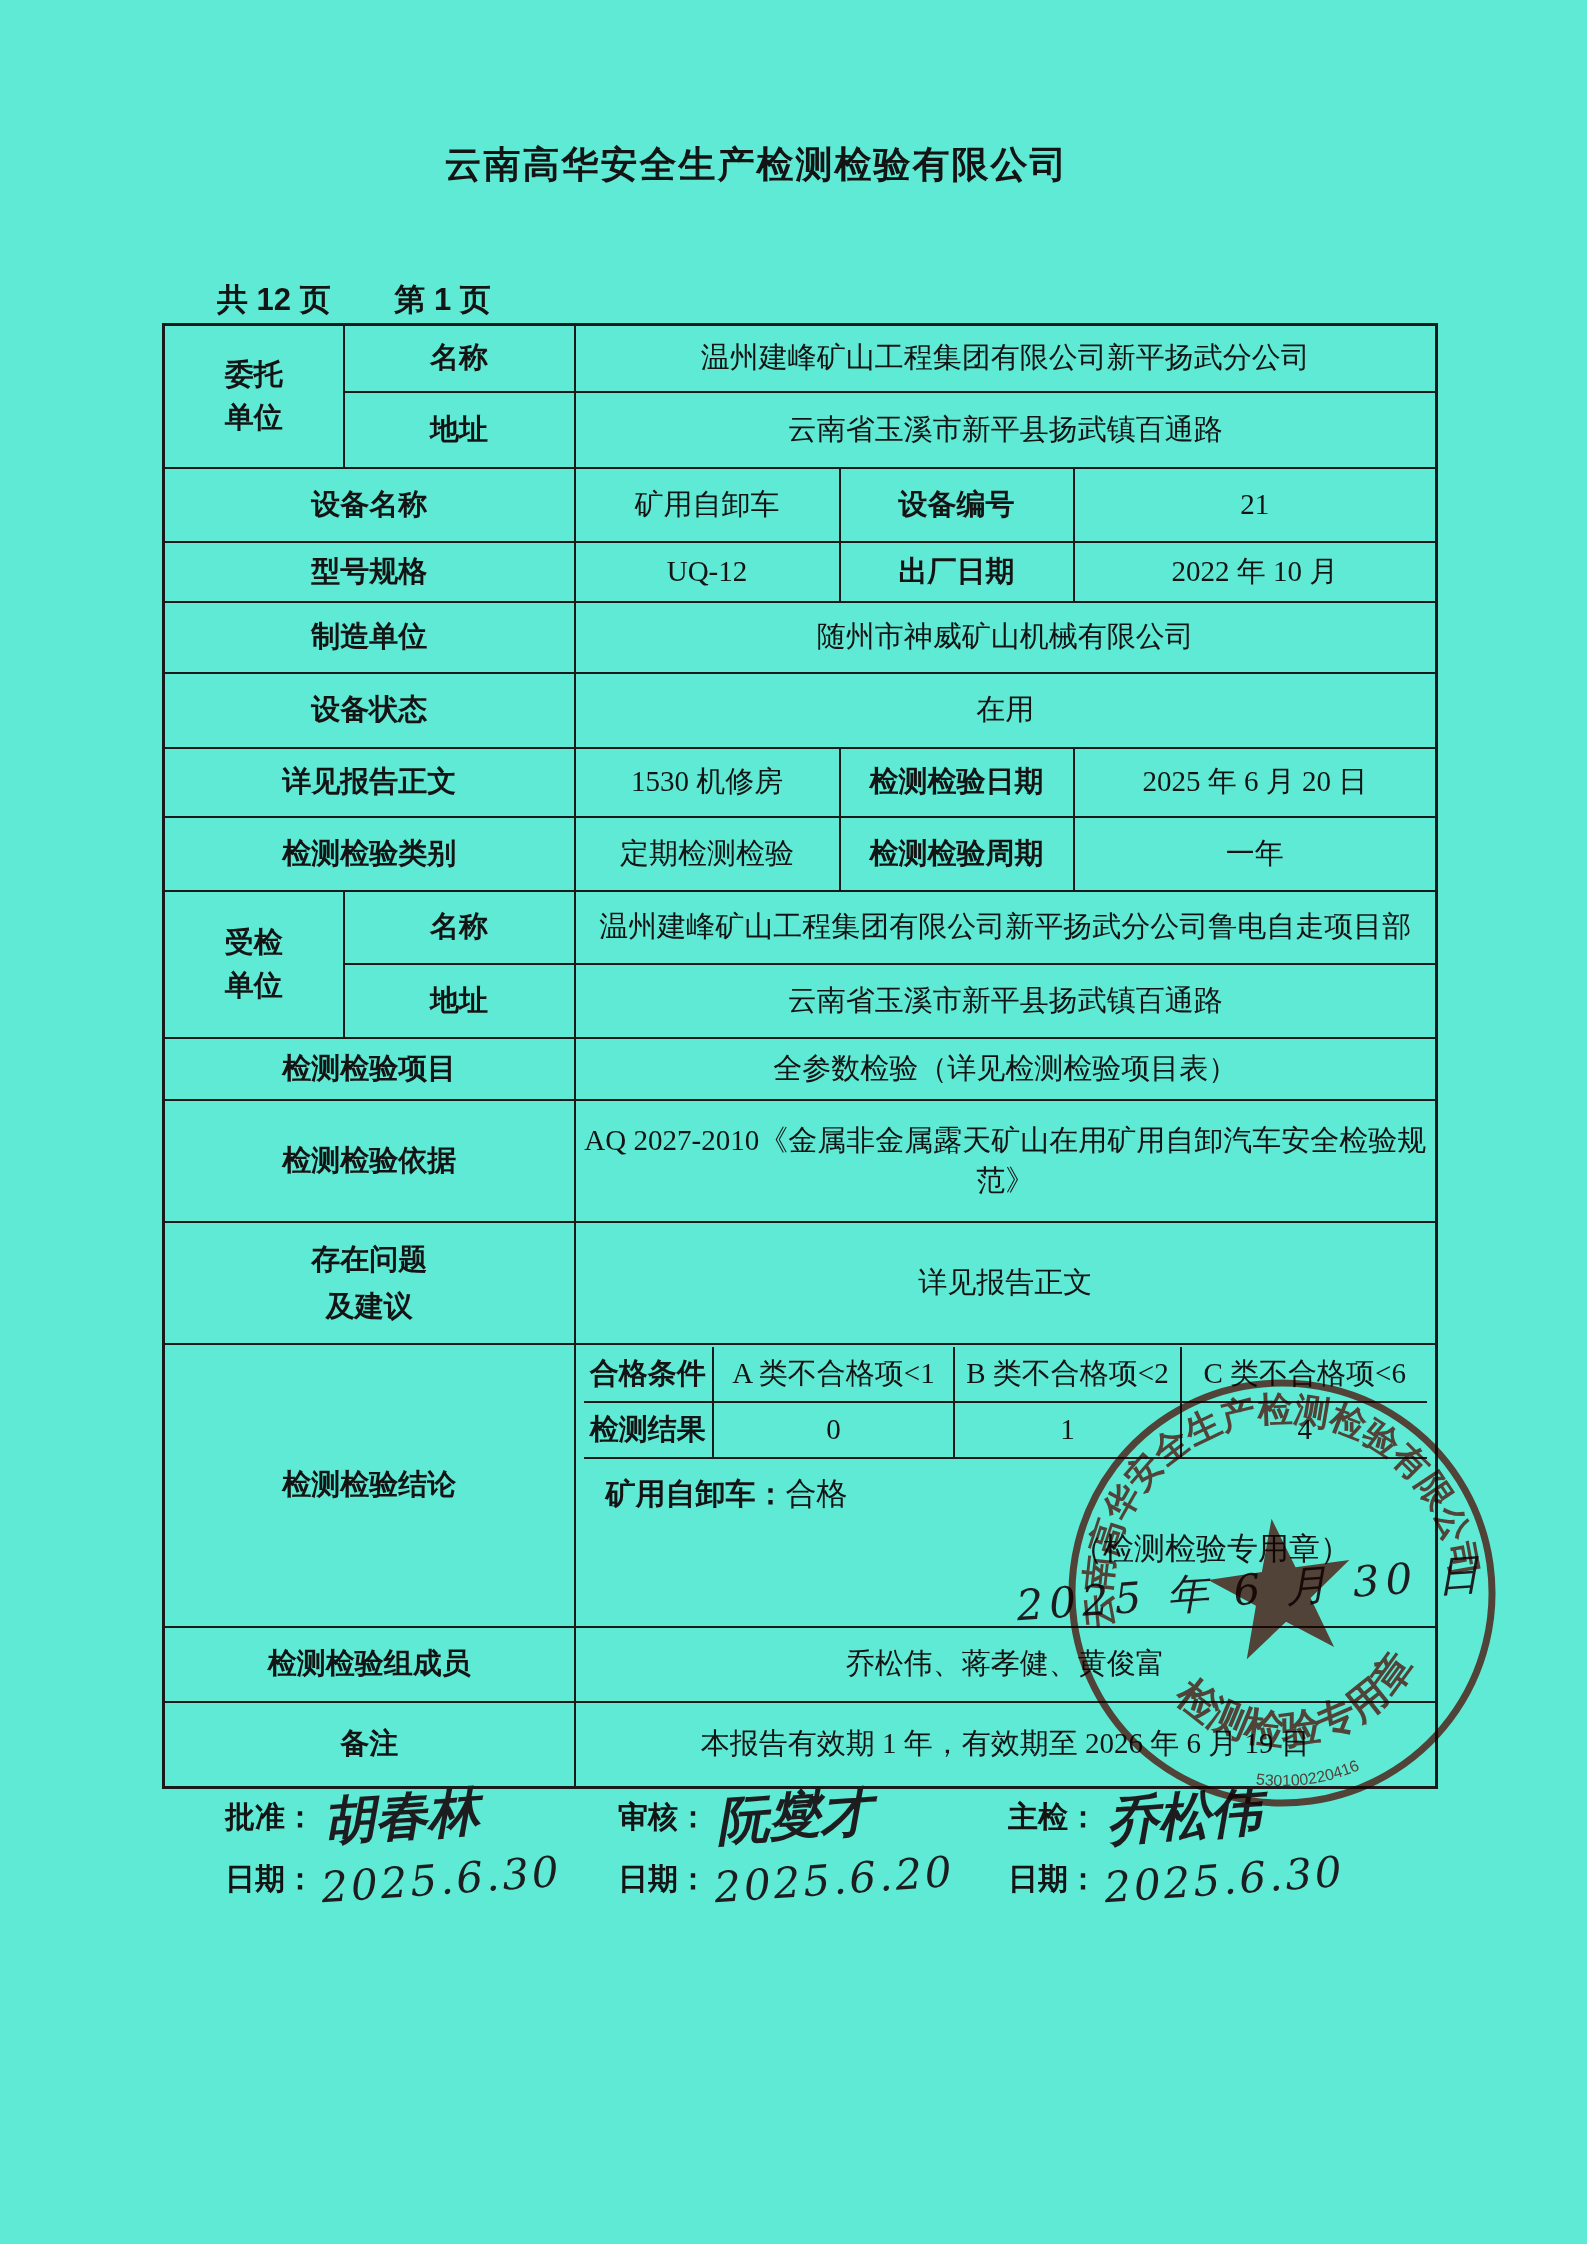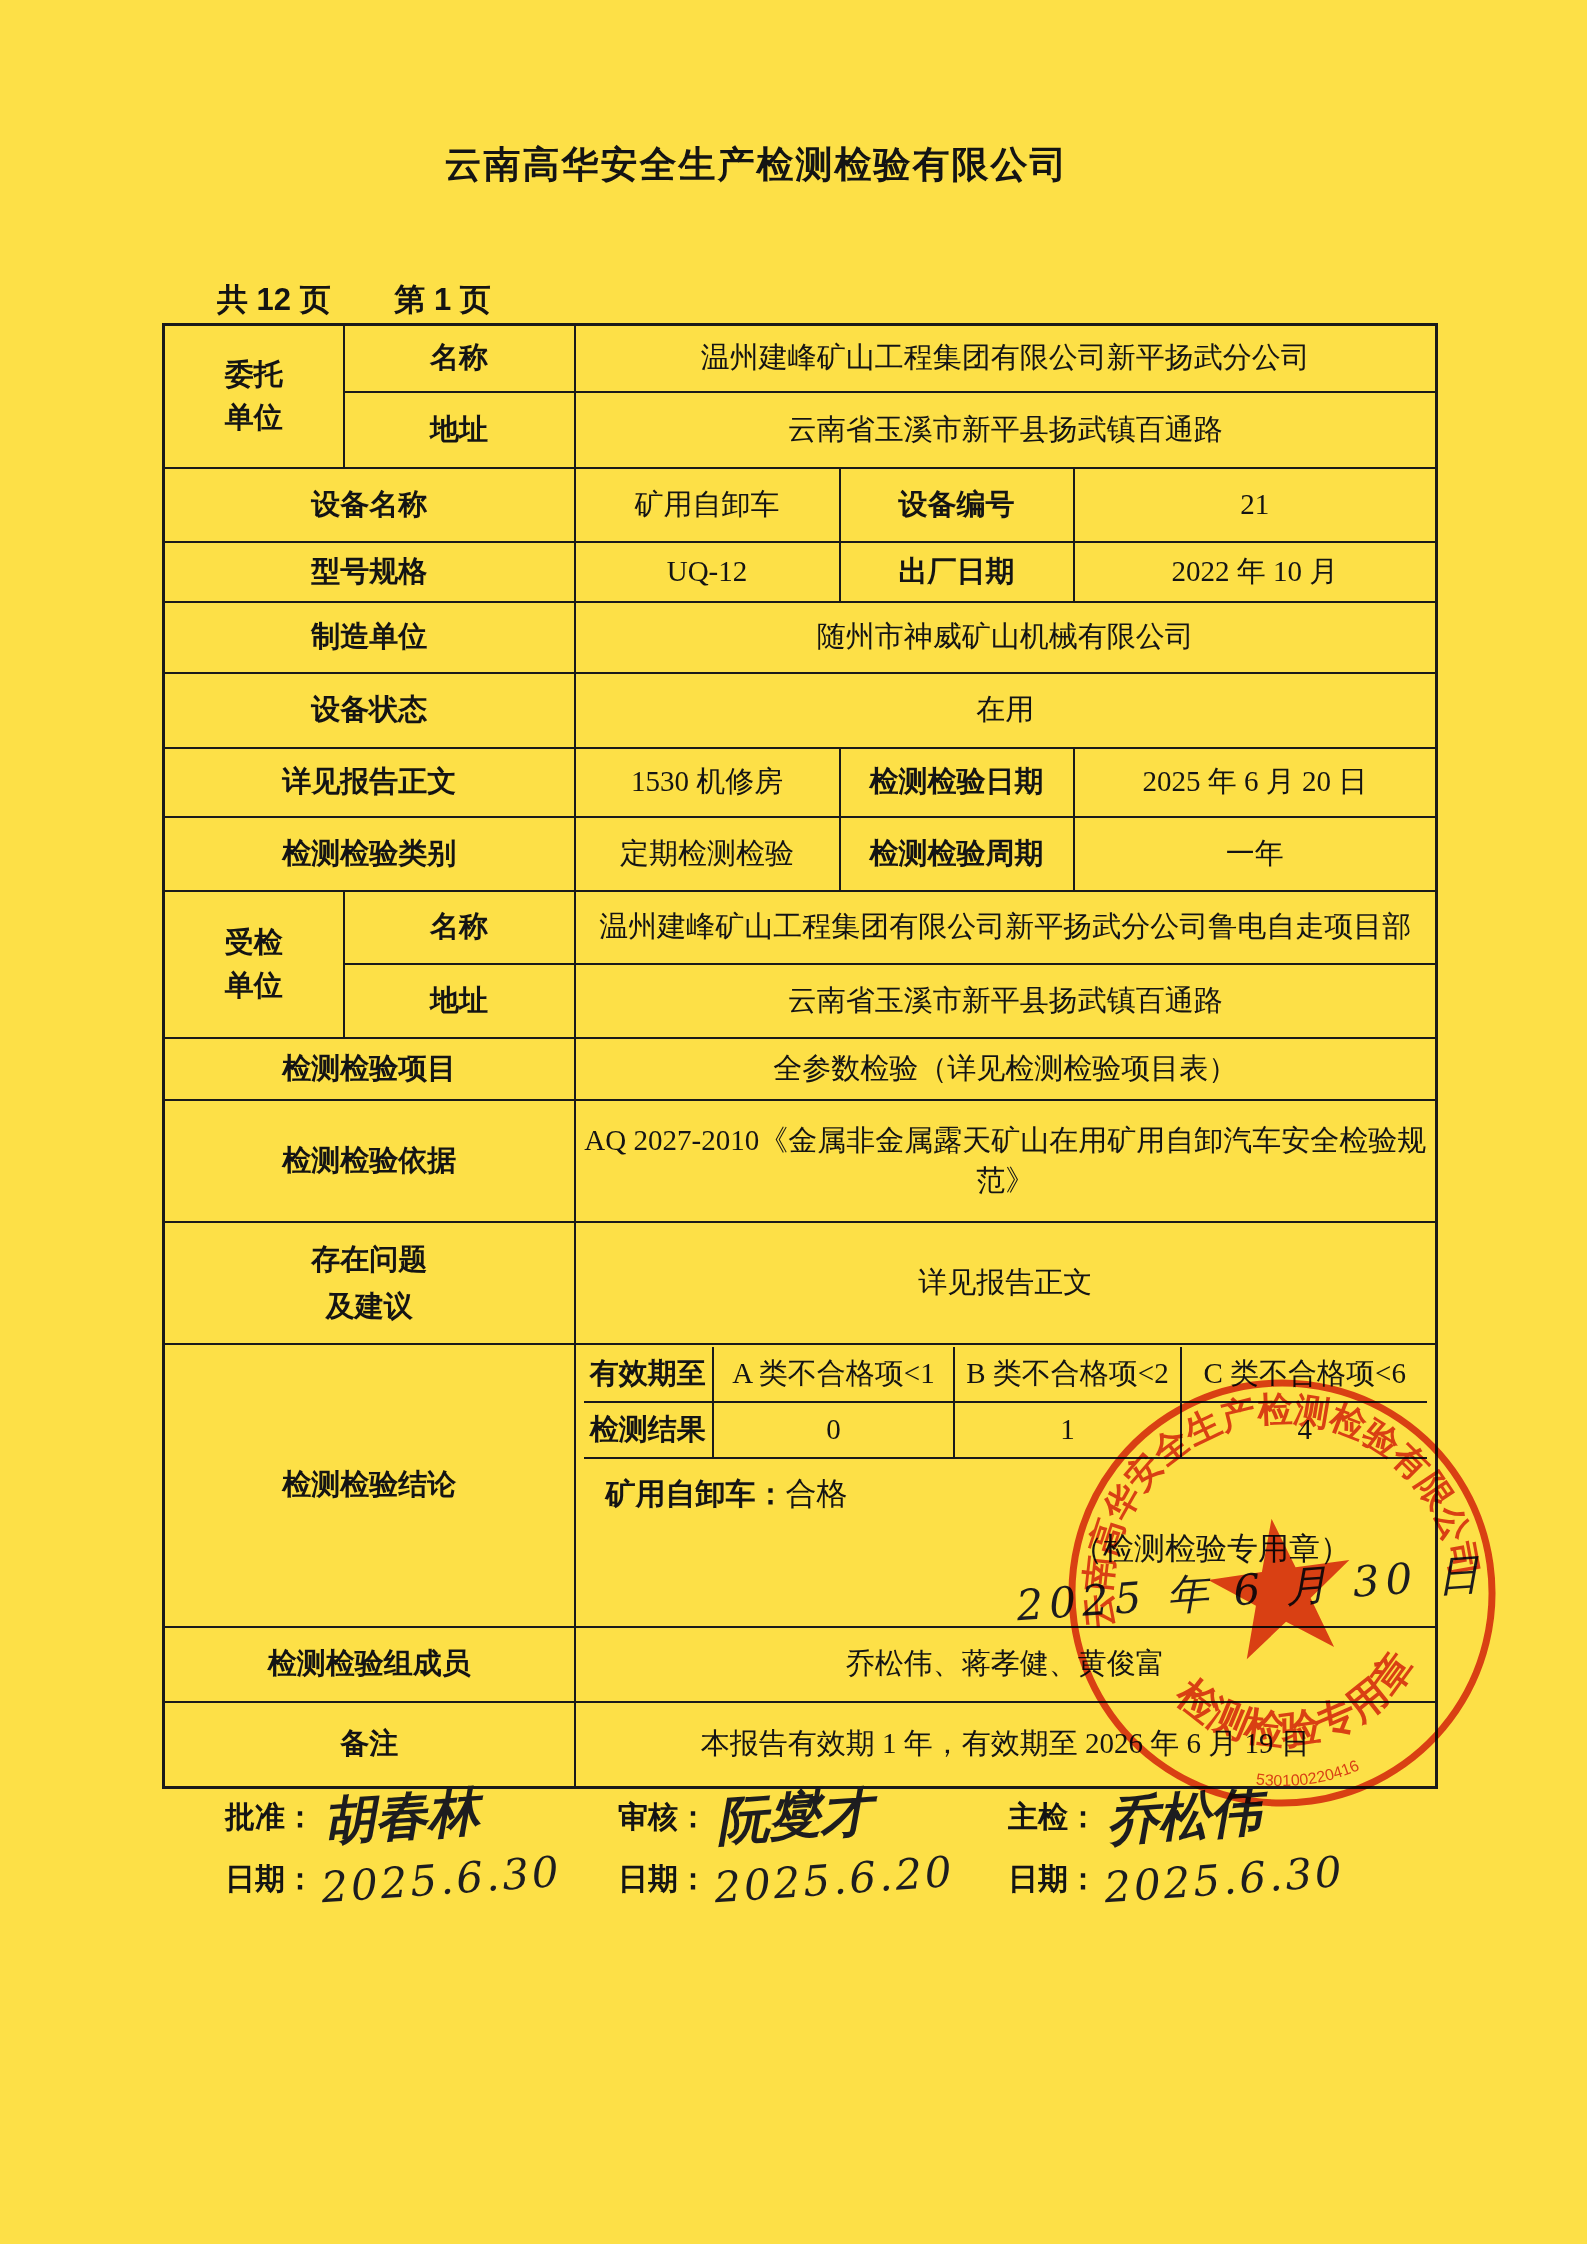--- a/index.html
+++ b/index.html
@@ -1,18 +1,18 @@
 <!DOCTYPE html>
 <html style="--seal-color: #d63029;"><head>
 <meta charset="utf-8">
 <style>
   html,body{margin:0;padding:0;background:#e8e8e8;}
   .page{
     position:relative; width:1587px; height:2244px; margin:0 auto;
-    background:#fde047; color:#141414;
+    background:#5eead4; color:#141414;
     font-family:"Liberation Serif", serif;
     overflow:hidden;
   }
   .org-title{
     position:absolute; top:140px; left:120px; width:1273px;
     text-align:center; font-size:37px; font-weight:700;
     font-family:"Liberation Sans", sans-serif; letter-spacing:2px;
   }
   .report-title{
     position:absolute; top:200px; left:100px; width:1330px;
@@ -156,21 +156,21 @@
       <td colspan="3" class="val tight">AQ 2027-2010《金属非金属露天矿山在用矿用自卸汽车安全检验规范》</td>
     </tr>
     <tr style="height:122px">
       <td colspan="2" class="lb"><span class="wrap4">存在问题及建议</span></td>
       <td colspan="3" class="val">详见报告正文</td>
     </tr>
     <tr style="height:263px">
       <td colspan="2" class="lb">检测检验结论</td>
       <td colspan="3" class="concl-cell">
         <div class="cgrid">
-          <div class="lb">有效期至</div>
+          <div class="lb">合格条件</div>
           <div class="val">A 类不合格项&lt;1</div>
           <div class="val">B 类不合格项&lt;2</div>
           <div class="val">C 类不合格项&lt;6</div>
           <div class="lb">检测结果</div>
           <div class="val">0</div>
           <div class="val">1</div>
           <div class="val">4</div>
         </div>
         <div class="verdict-zone">
           <span class="lb">矿用自卸车：</span><span class="val">合格</span>

